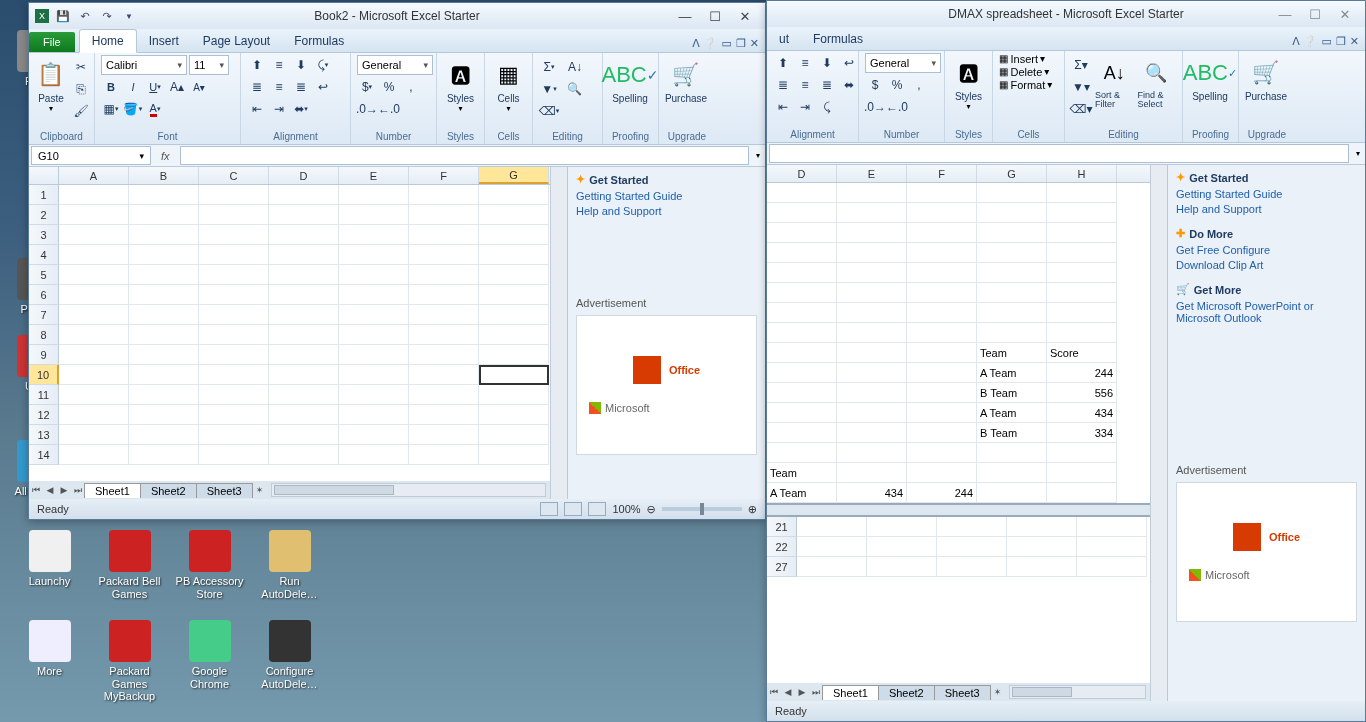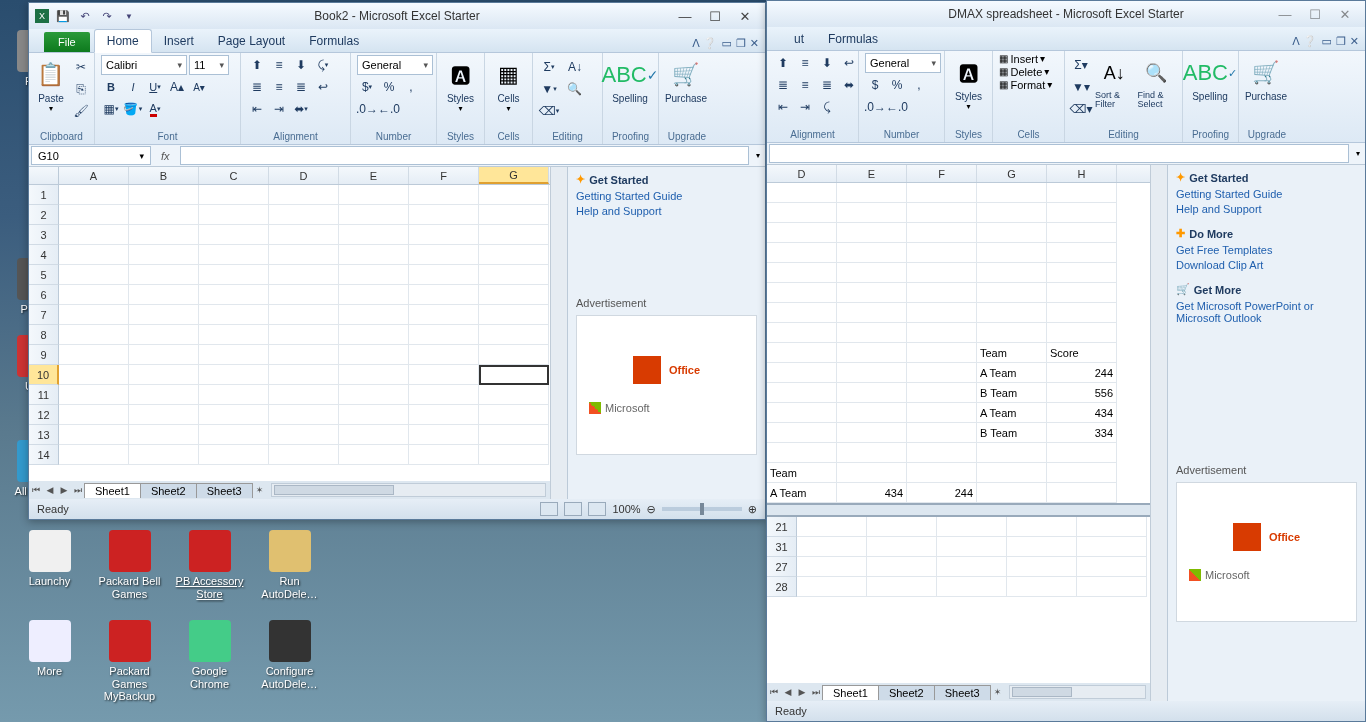--- a/index.html
+++ b/index.html
@@ -13,21 +13,21 @@
 
 .excel-window { position: absolute; background: #fff; border: 1px solid #5a7a9a; box-shadow: 0 2px 8px rgba(0,0,0,0.3); display: flex; flex-direction: column; }
 .title-bar { height: 26px; background: linear-gradient(#f5faff,#dbe7f3); display: flex; align-items: center; padding: 0 6px; position: relative; }
 .title-text { position: absolute; left: 50%; transform: translateX(-50%); font-size: 12px; color: #333; }
 .window-controls { margin-left: auto; display: flex; gap: 2px; }
 .window-controls .wc { width: 28px; height: 20px; display: flex; align-items: center; justify-content: center; font-size: 13px; color: #444; }
 
 .qat { display: flex; align-items: center; gap: 6px; }
 .qat .qat-btn { width: 16px; height: 16px; display: flex; align-items: center; justify-content: center; color: #447; }
 
-.tabs-row { height: 24px; background: linear-gradient(#eaf3fb,#d5e4f1); display: flex; align-items: flex-end; padding-left: 15px; border-bottom: 1px solid #b5c7db; }
+.tabs-row { height: 24px; background: linear-gradient(#eaf3fb,#d5e4f1); display: flex; align-items: flex-end; padding-left: 0; border-bottom: 1px solid #b5c7db; }
 .tab { padding: 4px 12px; font-size: 12px; color: #1f3b60; cursor: default; }
 .tab.active { background: #fff; border: 1px solid #b5c7db; border-bottom: 1px solid #fff; border-top-left-radius: 3px; border-top-right-radius: 3px; margin-bottom: -1px; }
 .file-tab { background: linear-gradient(#2a9a3a,#0d7a1d); color: #fff; padding: 4px 14px; border-radius: 2px 2px 0 0; margin-right: 4px; }
 .tabs-right { margin-left: auto; display: flex; align-items: center; gap: 4px; padding-right: 6px; padding-bottom: 2px; color: #3b5e8c; }
 
 .ribbon { height: 92px; background: linear-gradient(#f2f7fc,#dde9f5); border-bottom: 1px solid #b5c7db; display: flex; }
 .ribbon-group { border-right: 1px solid #c9d6e3; padding: 2px 6px 0; display: flex; flex-direction: column; }
 .ribbon-group .group-body { flex: 1; display: flex; align-items: flex-start; gap: 4px; }
 .ribbon-group .group-label { text-align: center; font-size: 10px; color: #4a6d92; padding: 1px 0 2px; position: relative; }
 
@@ -111,21 +111,21 @@
       <div class="label">All Pan…</div>
     </div>
     <div class="desktop-icon" style="top: 530px; left: 12px;">
       <div class="icon-img" style="background:#f0f0f0;"></div>
       <div class="label">Launchy</div>
     </div>
     <div class="desktop-icon" style="top: 530px; left: 92px;">
       <div class="icon-img" style="background:#c22;"></div>
       <div class="label">Packard Bell Games</div>
     </div>
-    <div class="desktop-icon" style="top: 530px; left: 172px; text-decoration: underline;">
+    <div class="desktop-icon" style="top: 530px; left: 172px;">
       <div class="icon-img" style="background:#c22;"></div>
       <div class="label">PB Accessory Store</div>
     </div>
     <div class="desktop-icon" style="top: 530px; left: 252px;">
       <div class="icon-img" style="background:#e0c070;"></div>
       <div class="label">Run AutoDele…</div>
     </div>
     <div class="desktop-icon" style="top: 620px; left: 12px;">
       <div class="icon-img" style="background:#eef;"></div>
       <div class="label">More</div>
@@ -797,37 +797,29 @@
           <div style="height: 14px; background: rgb(221, 231, 240); border-top: 2px solid rgb(153, 170, 187); border-bottom: 2px solid rgb(153, 170, 187);"></div>
           <div class="row">
             <div class="row-h">21</div>
             <div class="cell" style="width: 70px;"></div>
             <div class="cell" style="width: 70px;"></div>
             <div class="cell" style="width: 70px;"></div>
             <div class="cell" style="width: 70px;"></div>
             <div class="cell" style="width: 70px;"></div>
           </div>
           <div class="row">
-            <div class="row-h">31</div>
+            <div class="row-h">22</div>
             <div class="cell" style="width: 70px;"></div>
             <div class="cell" style="width: 70px;"></div>
             <div class="cell" style="width: 70px;"></div>
             <div class="cell" style="width: 70px;"></div>
             <div class="cell" style="width: 70px;"></div>
           </div>
           <div class="row">
             <div class="row-h">27</div>
-            <div class="cell" style="width: 70px;"></div>
-            <div class="cell" style="width: 70px;"></div>
-            <div class="cell" style="width: 70px;"></div>
-            <div class="cell" style="width: 70px;"></div>
-            <div class="cell" style="width: 70px;"></div>
-          </div>
-          <div class="row">
-            <div class="row-h">28</div>
             <div class="cell" style="width: 70px;"></div>
             <div class="cell" style="width: 70px;"></div>
             <div class="cell" style="width: 70px;"></div>
             <div class="cell" style="width: 70px;"></div>
             <div class="cell" style="width: 70px;"></div>
           </div>
         </div>
       <div class="sheet-tabs">
         <div class="nav">⏮</div>
         <div class="nav">◀</div>
@@ -847,21 +839,21 @@
       <h4>
           <span style="color:#f90;">✦</span>
           <span>Get Started</span>
         </h4>
       <a>Getting Started Guide</a>
       <a>Help and Support</a>
       <h4 style="margin-top:12px;">
           <span style="color:#f90;">✚</span>
           <span>Do More</span>
         </h4>
-      <a>Get Free Templates</a>
+      <a>Get Free Configure</a>
       <a>Download Clip Art</a>
       <h4 style="margin-top:12px;">
           <span style="color:#f90;">🛒</span>
           <span>Get More</span>
         </h4>
       <a>Get Microsoft PowerPoint or Microsoft Outlook</a>
       <div style="margin-top:140px;color:#555;">Advertisement</div>
       <div class="ad-box">
         <div class="office-logo">
             <span style="display:inline-block;width:28px;height:28px;background:#d83b01;"></span>

